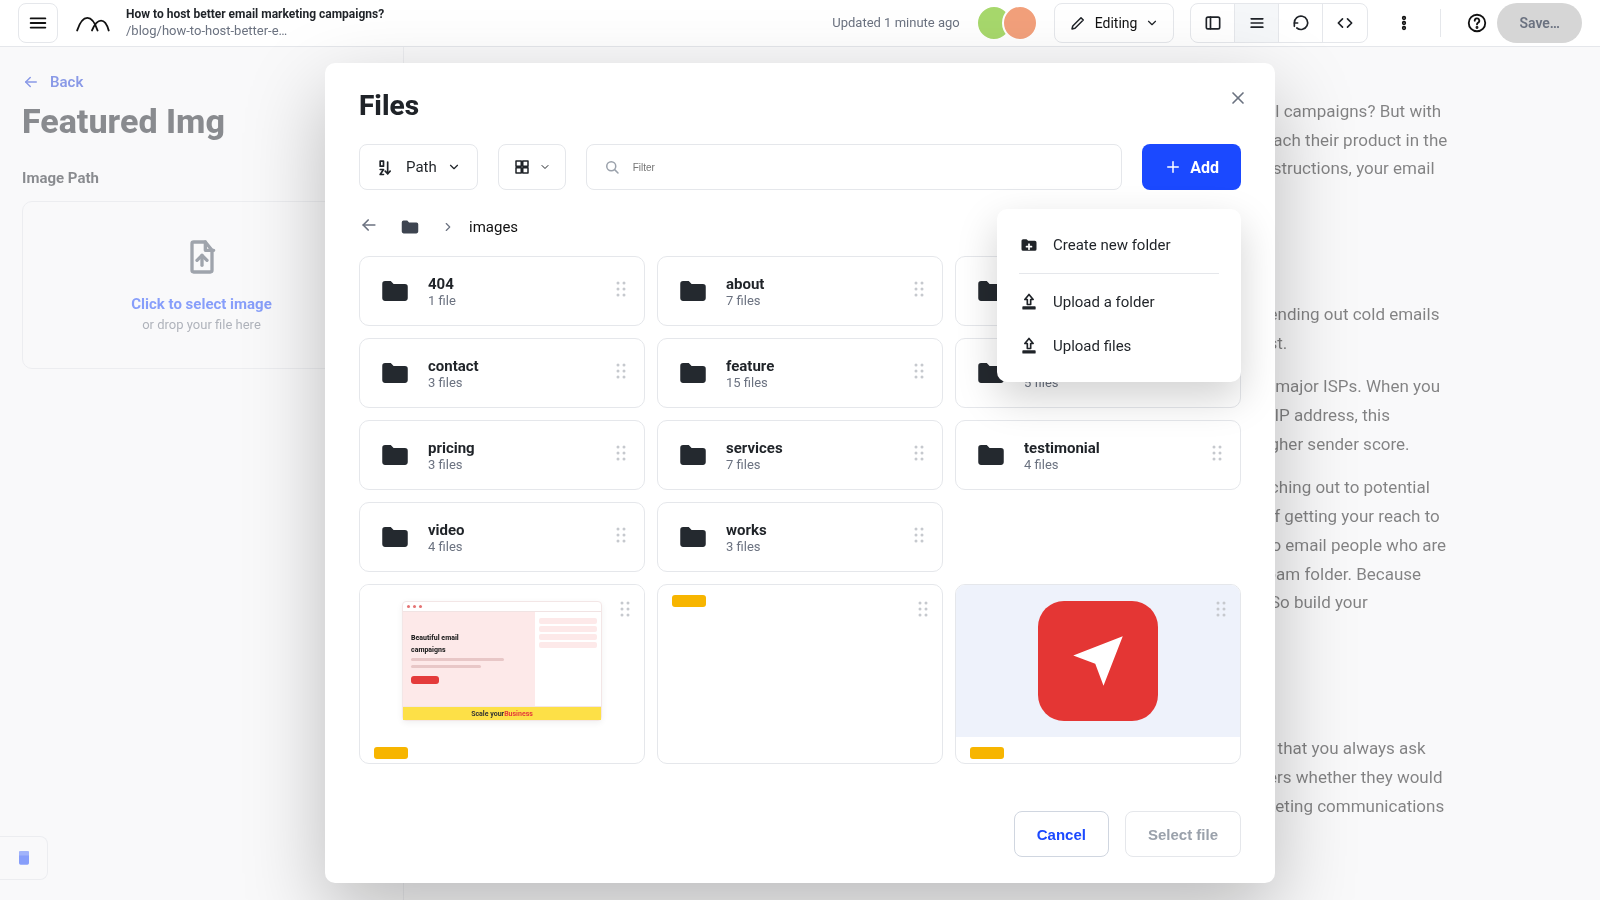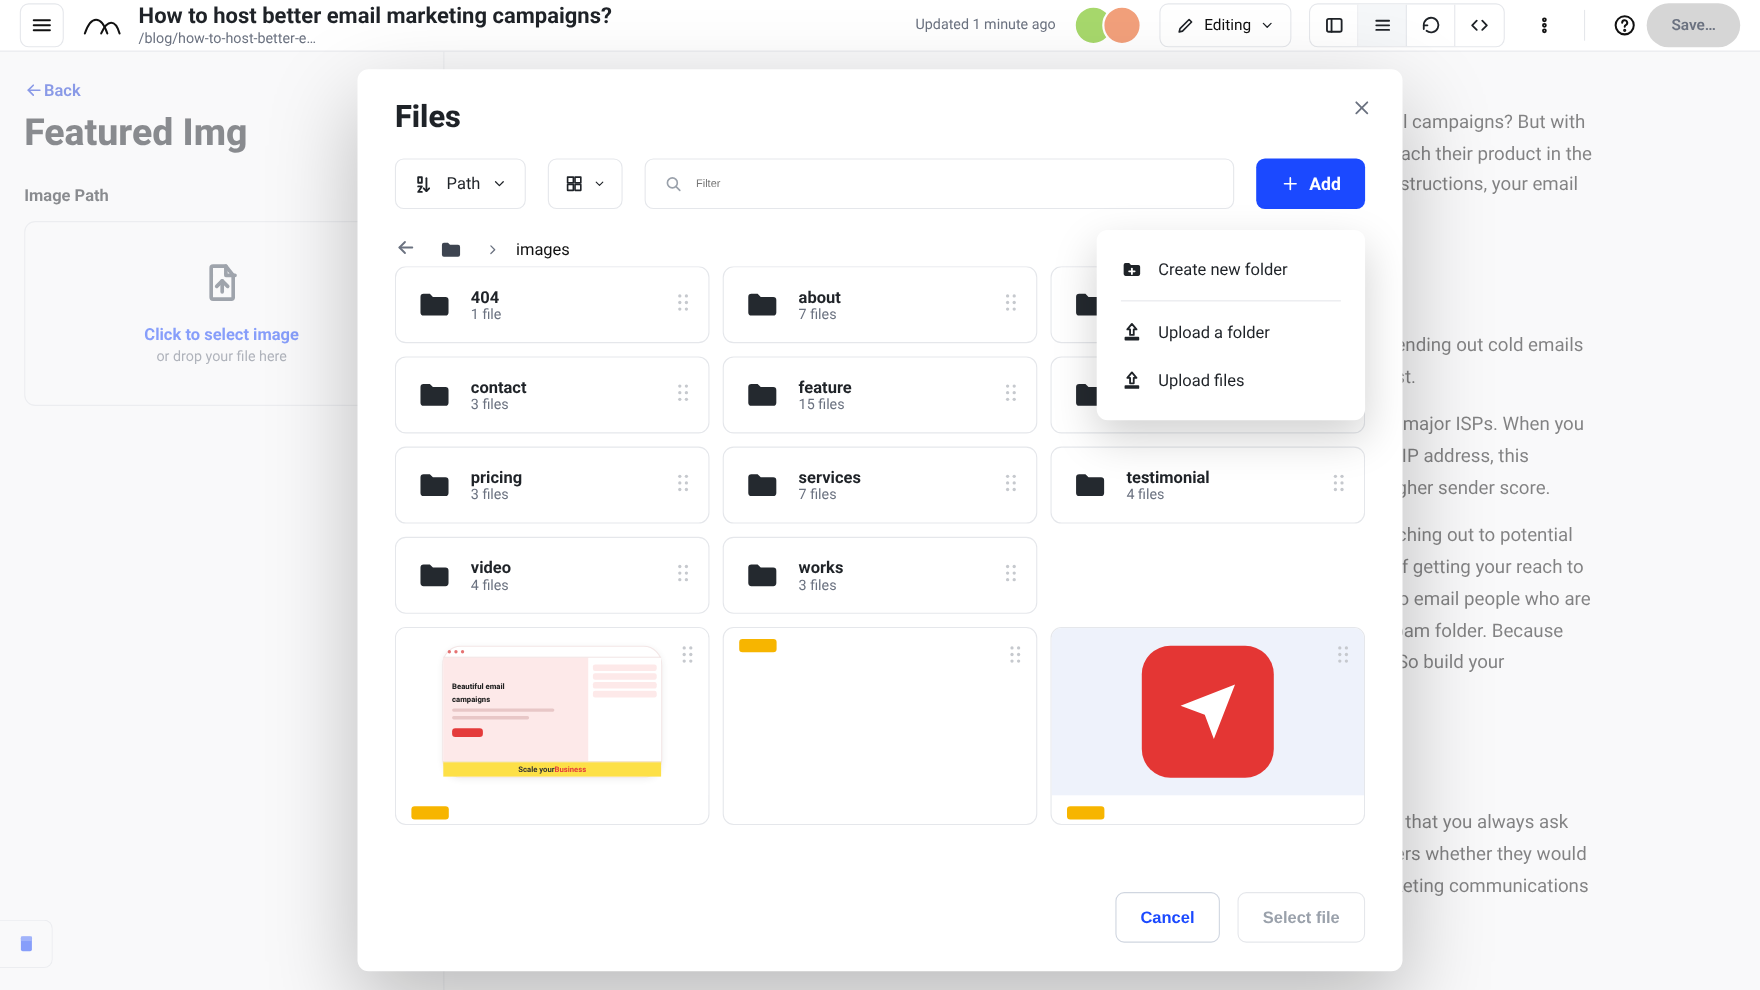--- a/index.html
+++ b/index.html
@@ -13,21 +13,21 @@
   }
   .hbtn {
     width: 40px; height: 40px; border: 1px solid #e5e7eb; border-radius: 8px;
     display: flex; align-items: center; justify-content: center; color: #111;
     background: #fff;
   }
   .hbtn svg { width: 22px; height: 22px; }
   .brand-mark { display:flex; align-items:center; margin: 0 14px 0 14px; }
   .brand-mark svg { width: 40px; height: 26px; }
   .doc-meta { display:flex; flex-direction:column; gap:2px; }
-  .doc-title { font-size: 20px; font-weight: 700; }
+  .doc-title { font-size: 12px; font-weight: 700; }
   .doc-slug { font-size: 13px; color: #6b7280; }
   .h-spacer { flex: 1; }
   .h-updated { font-size: 13px; color: #6b7280; margin-right: 16px; }
   .avatars { display:flex; margin-right: 16px; }
   .avatar { width: 36px; height: 36px; border-radius: 50%; border: 2px solid #fff; display:flex; align-items:center; justify-content:center; font-size: 12px; font-weight:600; color:#fff; }
   .avatar.a1 { background:#a7d86c; margin-right:-10px; }
   .avatar.a2 { background:#f2a07b; }
   .edit-sel {
     display:flex; align-items:center; gap:8px; height:40px; padding:0 14px;
     border:1px solid #e5e7eb; border-radius:8px; margin-right: 16px;
@@ -44,21 +44,21 @@
   .save-btn {
     height:40px; padding: 0 22px; border-radius: 999px; background:#d6d6d6; color:#6b7280;
     display:flex; align-items:center; font-size:14px; font-weight:600;
   }
 
   
   .stage { position:relative; flex:1; display:flex; }
   .left {
     width: 404px; border-right:1px solid #e5e7eb; padding: 26px 22px;
   }
-  .back { display:flex; align-items:center; color:#2040d8; font-weight:600; font-size:15px; }
+  .back { display:flex; align-items:center; gap:10px; color:#2040d8; font-weight:600; font-size:15px; }
   .section-title { font-size: 34px; font-weight:800; margin-top:10px; }
   .field-label { font-size:15px; font-weight:700; margin-top:28px; }
   .drop {
     margin-top:14px; border:1px solid #e5e7eb; border-radius:10px; height:168px;
     display:flex; flex-direction:column; align-items:center; justify-content:center;
   }
   .drop .up-ic { margin-bottom:14px; }
   .drop .line1 { font-size:15px; font-weight:700; color:#1b49ff; }
   .drop .line2 { font-size:13px; color:#6b7280; margin-top:4px; }
   .bookmark-tab {
@@ -108,21 +108,21 @@
   .filter input { border:none; outline:none; font-size:10px; flex:1; }
   .add-btn {
     height:46px; padding:0 22px; border-radius:8px; background:#1b49ff; color:#fff;
     display:flex; align-items:center; gap:8px; font-size:16px; font-weight:700;
   }
 
   .crumbs { display:flex; align-items:center; gap:14px; margin-top:22px; color:#6b7280; }
   .crumbs .folder-root { width:34px; height:30px; display:flex; align-items:center; justify-content:center; }
   .crumbs .cur { color:#111; font-size:15px; }
 
-  .grid-wrap { flex:1; overflow:auto; }
+  .grid-wrap { flex:1; overflow:auto; margin-top:14px; }
   .grid { display:grid; grid-template-columns: repeat(3, 1fr); gap:12px; }
   .folder-card {
     border:1px solid #e5e7eb; border-radius:10px; height:70px;
     display:flex; align-items:center; padding:0 16px; gap:14px;
   }
   .folder-ic { width:38px; height:34px; }
   .f-meta { flex:1; display:flex; flex-direction:column; }
   .f-name { font-size:15px; font-weight:700; }
   .f-sub  { font-size:13px; color:#6b7280; }
   .drag-h { color:#c6c9ce; }
@@ -135,21 +135,21 @@
   }
   .tile .preview { flex:1; background:#eef2fb; display:flex; align-items:center; justify-content:center; }
   .tile .badge-row { height:26px; padding:0 14px; display:flex; }
   .tile .badge {
     width:34px; height:12px; margin-top:10px; background:#f7b500; border-radius:3px;
   }
   .tile .drag-h { position:absolute; right:12px; top:14px; }
 
   .tile.campaign .preview { background:#fff; padding:8px; }
   .mini-site {
-    width:200px; height:120px; background:#fff; border:1px solid #f3e6e6; border-radius:17px;
+    width:200px; height:120px; background:#fff; border:1px solid #f3e6e6; border-radius:4px;
     box-shadow: 0 2px 6px rgba(0,0,0,0.06);
     display:flex; flex-direction:column;
   }
   .mini-site .bar { height:10px; border-bottom:1px solid #f1e3e3; display:flex; align-items:center; gap:3px; padding-left:4px;}
   .mini-site .bar i{ width:3px;height:3px;border-radius:50%;background:#e57373; }
   .mini-site .body { flex:1; display:flex; }
   .mini-site .hero { flex:2; background:#fde9e9; display:flex; flex-direction:column; justify-content:center; padding:8px; gap:4px;}
   .mini-site .hero .h1l{font-size:7px;font-weight:800;color:#222;}
   .mini-site .hero .pl{height:3px;background:#e8c7c7;border-radius:2px;}
   .mini-site .hero .cta{width:28px;height:8px;background:#e43b3b;border-radius:3px;margin-top:4px;}

